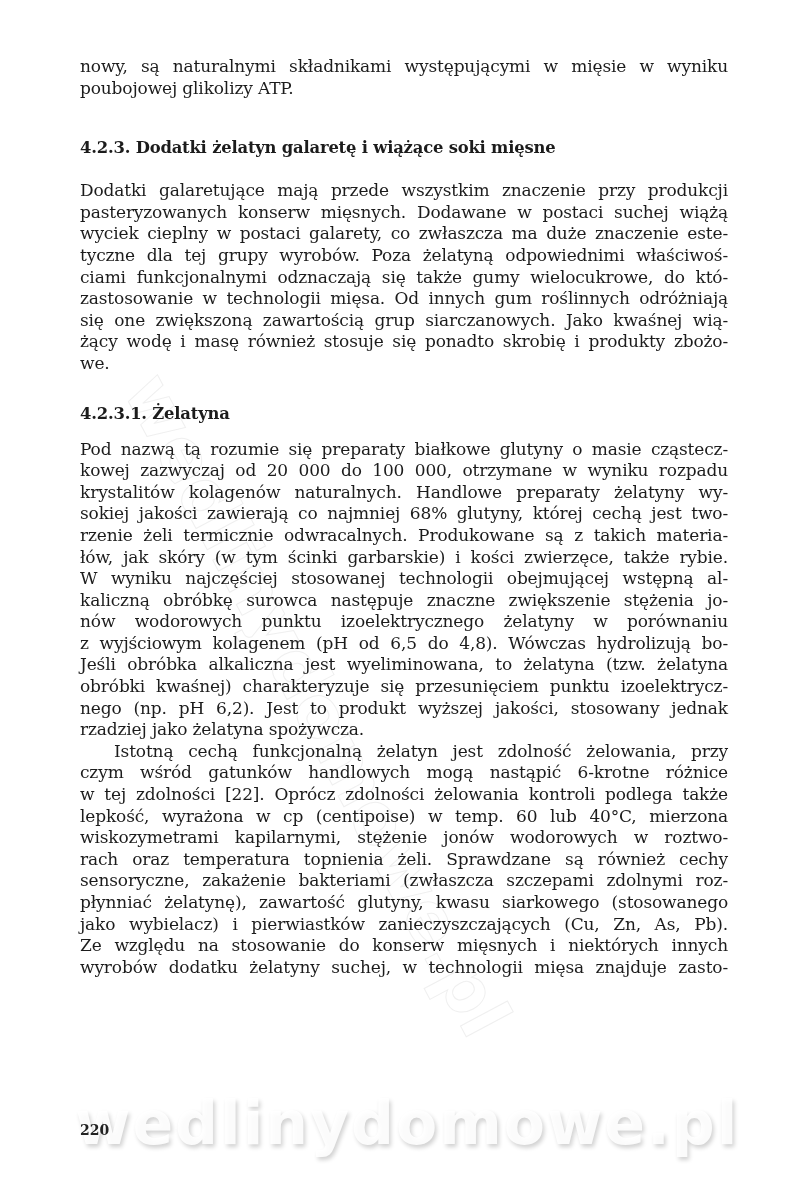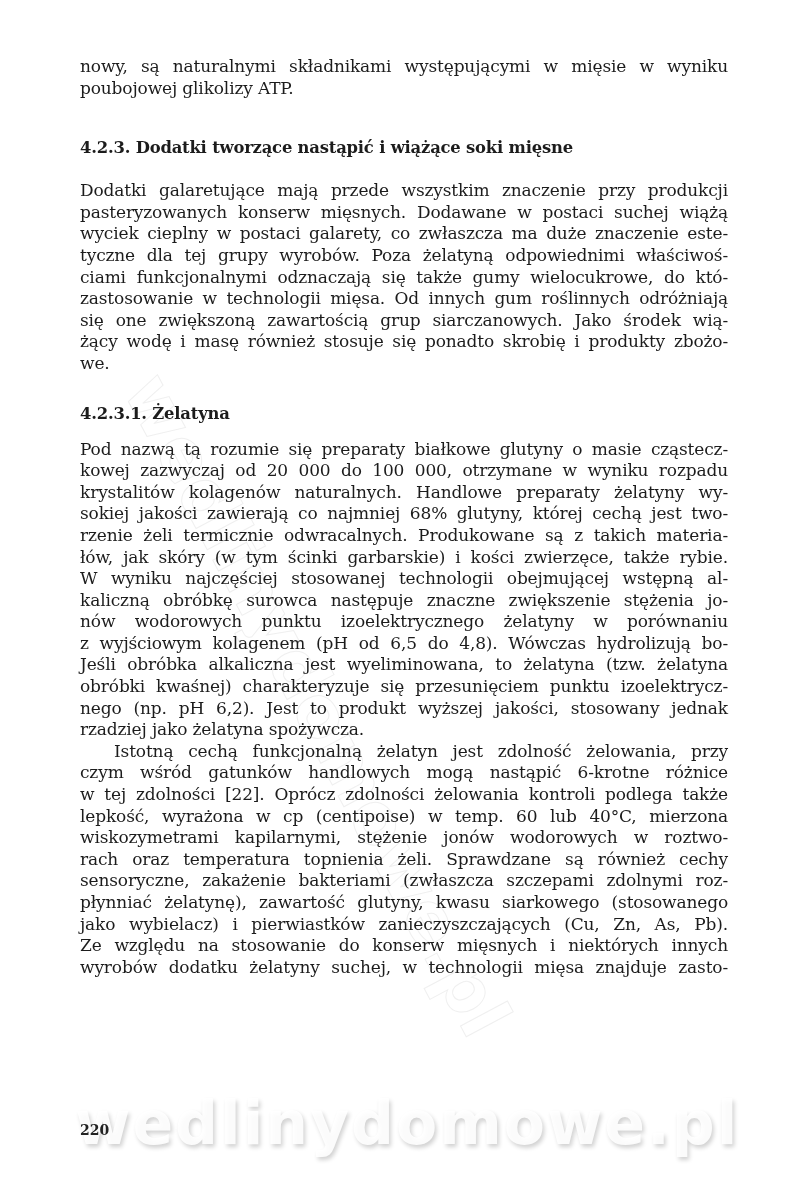--- a/index.html
+++ b/index.html
@@ -88,30 +88,30 @@
 
 <div class="watermark-diag">wedlinydomowe.pl</div>
 
 <div class="page">
 
   <div class="para">
     <span class="line">nowy, są naturalnymi składnikami występującymi w mięsie w wyniku</span>
     <span class="line last">poubojowej glikolizy ATP.</span>
   </div>
 
-  <div class="heading h1">4.2.3. Dodatki tworzące nastąpić i wiążące soki mięsne</div>
+  <div class="heading h1">4.2.3. Dodatki żelatyn galaretę i wiążące soki mięsne</div>
 
   <div class="para">
     <span class="line">Dodatki galaretujące mają przede wszystkim znaczenie przy produkcji</span>
     <span class="line">pasteryzowanych konserw mięsnych. Dodawane w postaci suchej wiążą</span>
     <span class="line">wyciek cieplny w postaci galarety, co zwłaszcza ma duże znaczenie este-</span>
     <span class="line">tyczne dla tej grupy wyrobów. Poza żelatyną odpowiednimi właściwoś-</span>
     <span class="line">ciami funkcjonalnymi odznaczają się także gumy wielocukrowe, do któ-</span>
     <span class="line">zastosowanie w technologii mięsa. Od innych gum roślinnych odróżniają</span>
-    <span class="line">się one zwiększoną zawartością grup siarczanowych. Jako środek wią-</span>
+    <span class="line">się one zwiększoną zawartością grup siarczanowych. Jako kwaśnej wią-</span>
     <span class="line">żący wodę i masę również stosuje się ponadto skrobię i produkty zbożo-</span>
     <span class="line last">we.</span>
   </div>
 
   <div class="heading h2">4.2.3.1. Żelatyna</div>
 
   <div class="para">
     <span class="line">Pod nazwą tą rozumie się preparaty białkowe glutyny o masie cząstecz-</span>
     <span class="line">kowej zazwyczaj od 20 000 do 100 000, otrzymane w wyniku rozpadu</span>
     <span class="line">krystalitów kolagenów naturalnych. Handlowe preparaty żelatyny wy-</span>

